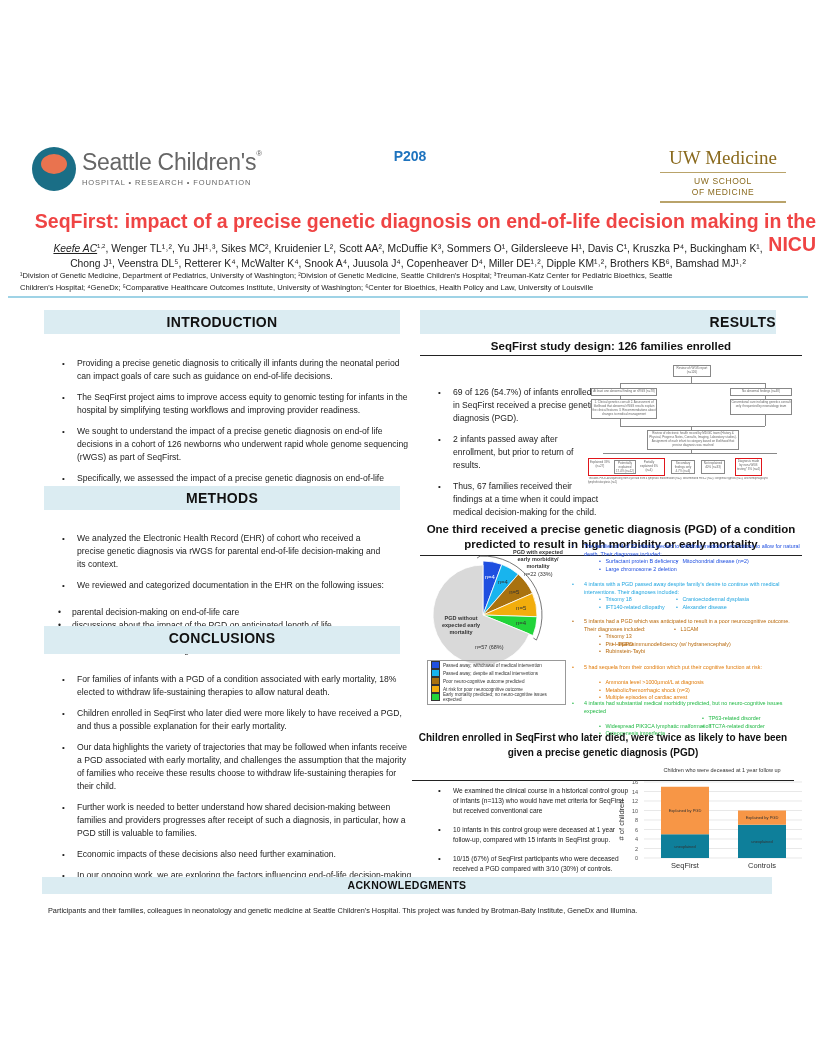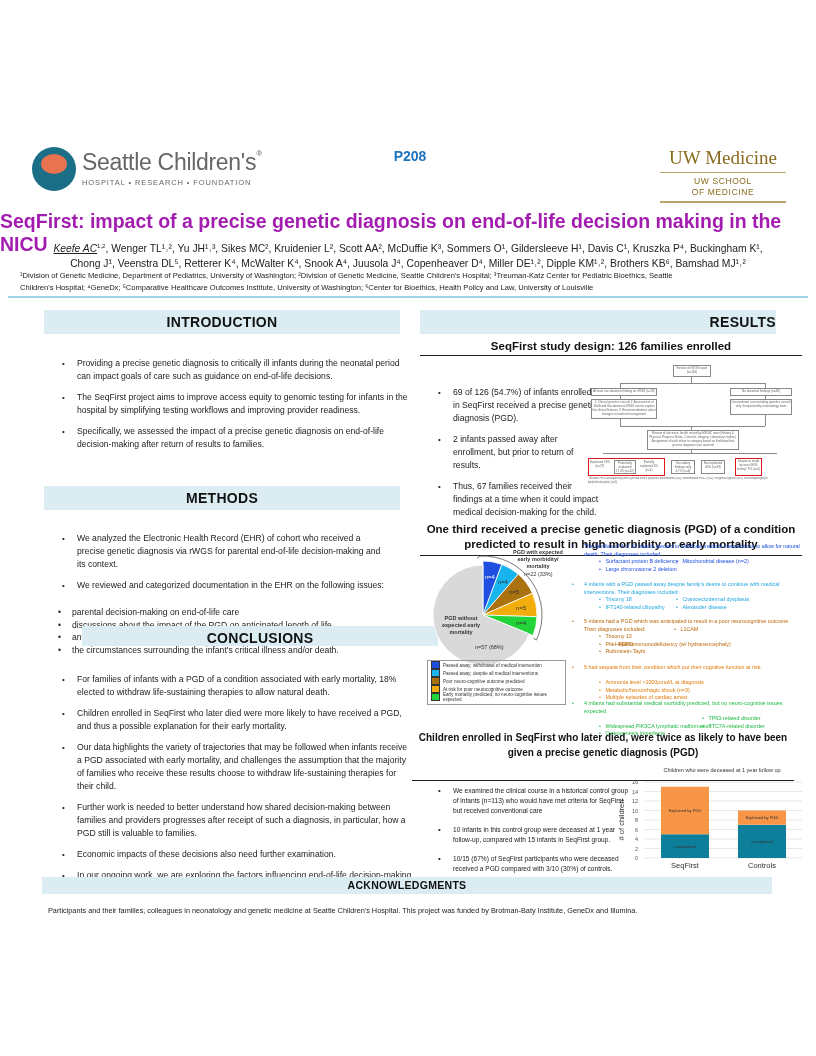--- a/index.html
+++ b/index.html
@@ -10,21 +10,21 @@
   .sch-circle { position:absolute; left:0; top:0; width:44px; height:44px; border-radius:50%; background:#1a6e86; }
   .sch-inner { position:absolute; left:9px; top:7px; width:26px; height:20px; border-radius:50%; background:#e9734f; }
   .sch-name { position:absolute; left:50px; top:2px; font-size:23px; color:#666; letter-spacing:-0.3px; }
   .sch-reg { font-size:8px; vertical-align:top; }
   .sch-sub { position:absolute; left:50px; top:31px; font-size:7.5px; color:#666; letter-spacing:0.9px; }
   #poster-id { left:380px; top:148px; width:60px; text-align:center; font-size:14px; font-weight:bold; color:#1e73be; }
   #logo-uw { left:660px; top:147px; width:126px; text-align:center; }
   .uw-name { font-family:"Liberation Serif", serif; font-size:19px; color:#8a6a1e; border-bottom:1px solid #b9a36a; padding-bottom:3px; }
   .uw-sub { font-size:8.5px; color:#8a6a1e; letter-spacing:0.6px; line-height:11px; margin-top:3px; padding-bottom:3px; border-bottom:2px solid #b9a36a; }
   
-  #title { left:0; top:210px; width:816px; text-align:left; font-size:19.5px; font-weight:bold; color:#a21caf; }
+  #title { left:0; top:210px; width:816px; text-align:right; font-size:19.5px; font-weight:bold; color:#ef4444; }
   #authors { left:20px; top:239px; width:776px; text-align:center; font-size:10.3px; line-height:15px; color:#222; }
   #authors .first { text-decoration:underline;font-style:italic; }
   #affil { left:20px; top:270px; width:776px; text-align:left; font-size:7.6px; line-height:12px; color:#222; }
   #title-rule { left:8px; top:296px; width:800px; height:2px; background:#9fd3e6; }
   
   .sec-head { position:absolute; background:#dbecf2; text-align:center; font-weight:bold; font-size:14px; color:#111; letter-spacing:0.3px; }
   ul.bul { list-style:none; margin:14px; padding:0; }
   ul.bul li { position:relative; padding-left:19px; font-size:8.6px; line-height:13px; margin-bottom:8px; color:#222; }
   ul.bul li::before { content:"•"; position:absolute; left:4px; top:0; font-size:8px; }
   ul.sub { list-style:none; margin:0; padding:0; }
@@ -82,38 +82,39 @@
 <div id="affil" class="abs">
   <div>¹Division of Genetic Medicine, Department of Pediatrics, University of Washington; ²Division of Genetic Medicine, Seattle Children's Hospital; ³Treuman-Katz Center for Pediatric Bioethics, Seattle</div>
   <div>Children's Hospital; ⁴GeneDx; ⁵Comparative Healthcare Outcomes Institute, University of Washington; ⁶Center for Bioethics, Health Policy and Law, University of Louisville</div>
 </div>
 <div id="title-rule" class="abs"></div>
 
 <div class="sec-head" style="left:44px;top:310px;width:356px;height:24px;line-height:24px;">INTRODUCTION</div>
 <ul class="bul abs" style="left:44px;top:343px;width:352px;">
   <li>Providing a precise genetic diagnosis to critically ill infants during the neonatal period can impact goals of care such as guidance on end-of-life decisions.</li>
   <li>The SeqFirst project aims to improve access equity to genomic testing for infants in the hospital by simplifying testing workflows and improving provider readiness.</li>
+  <li>We sought to understand the impact of a precise genetic diagnosis on end-of life decisions in a cohort of 126 newborns who underwent rapid whole genome sequencing (rWGS) as part of SeqFirst.</li>
   <li>Specifically, we assessed the impact of a precise genetic diagnosis on end-of-life decision-making after return of results to families.</li>
 </ul>
 
 <div class="sec-head" style="left:44px;top:486px;width:356px;height:24px;line-height:24px;">METHODS</div>
 <div class="abs" style="left:44px;top:518px;width:356px;">
   <ul class="bul">
     <li>We analyzed the Electronic Health Record (EHR) of cohort who received a precise genetic diagnosis via rWGS for parental end-of-life decision-making and its context.</li>
     <li style="margin-bottom:0">We reviewed and categorized documentation in the EHR on the following issues:</li>
   </ul>
   <ul class="sub">
     <li>parental decision-making on end-of-life care</li>
     <li>discussions about the impact of the PGD on anticipated length of life</li>
     <li>anticipated medical complexity and neurocognitive outcome</li>
     <li>the circumstances surrounding the infant's critical illness and/or death.</li>
   </ul>
 </div>
 
-<div class="sec-head" style="left:44px;top:626px;width:356px;height:20px;line-height:24px;margin-left:38px;">CONCLUSIONS</div>
+<div class="sec-head" style="left:44px;top:626px;width:356px;height:28px;line-height:24px;">CONCLUSIONS</div>
 <ul class="bul abs" style="left:44px;top:659px;width:356px;">
   <li>For families of infants with a PGD of a condition associated with early mortality, 18% elected to withdraw life-sustaining therapies to allow natural death.</li>
   <li>Children enrolled in SeqFirst who later died were more likely to have received a PGD, and thus a possible explanation for their early mortality.</li>
   <li>Our data highlights the variety of trajectories that may be followed when infants receive a PGD associated with early mortality, and challenges the assumption that the majority of families who receive these results choose to withdraw life-sustaining therapies for their child.</li>
   <li>Further work is needed to better understand how shared decision-making between families and providers progresses after receipt of such a diagnosis, in particular, how a PGD still is valuable to families.</li>
   <li>Economic impacts of these decisions also need further examination.</li>
   <li>In our ongoing work, we are exploring the factors influencing end-of-life decision-making via qualitative studies with families and providers involved in SeqFirst.</li>
 </ul>
 
 <div class="sec-head" style="left:420px;top:310px;width:356px;height:24px;line-height:24px;text-align:right;">RESULTS</div>

